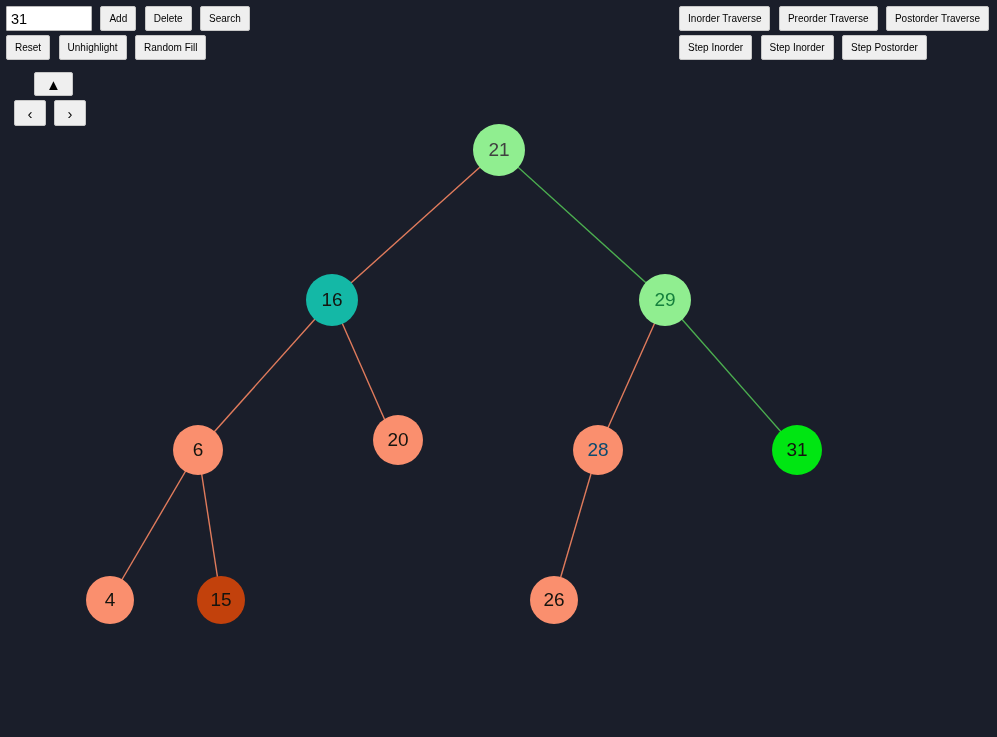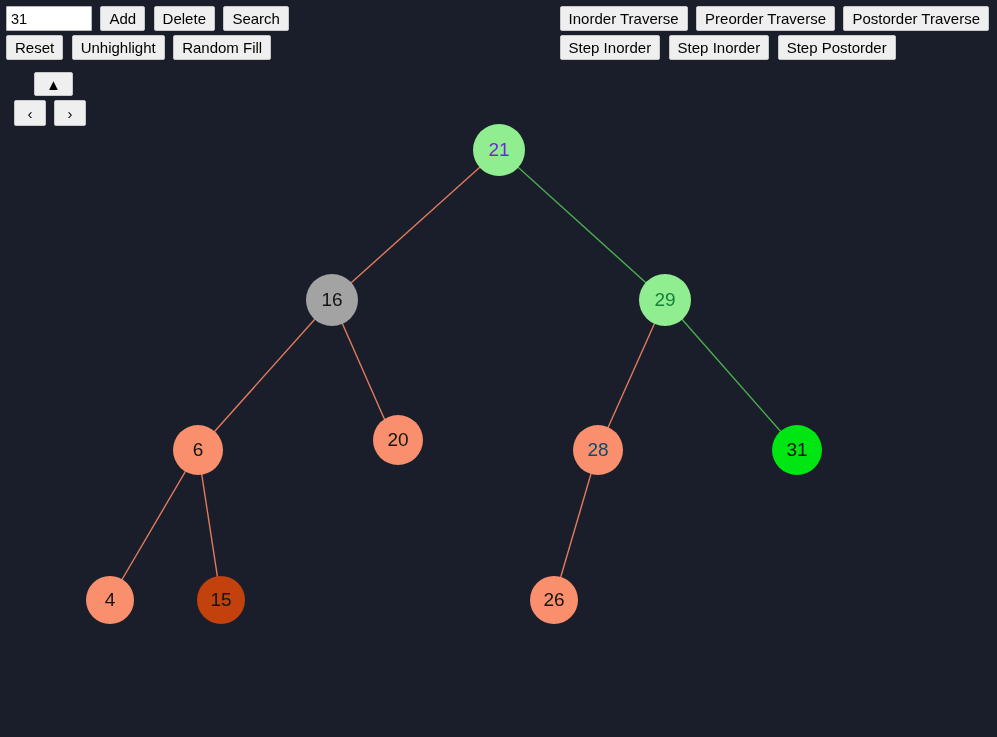--- a/index.html
+++ b/index.html
@@ -37,21 +37,21 @@
   }
   .btn-row {
     display: block;
     white-space: nowrap;
     margin-bottom: 4px;
     line-height: 0;
   }
 
   button.ui-btn {
     font-family: "Liberation Sans", sans-serif;
-    font-size: 15px;
+    font-size: 10px;
     line-height: normal;
     color: #000000;
     background: #efefef;
     border: 1px solid #c7c7c7;
     border-radius: 2px;
     padding: 2px 8px 3px 8px;
     margin: 0 4px 0 0;
     cursor: pointer;
     vertical-align: middle;
     box-sizing: border-box;
@@ -171,24 +171,24 @@
       <line x1="332" y1="300" x2="198" y2="450" stroke="#e07b5c" stroke-width="1.4"></line>
       <line x1="332" y1="300" x2="398" y2="450" stroke="#e07b5c" stroke-width="1.4"></line>
       <line x1="665" y1="300" x2="598" y2="450" stroke="#e07b5c" stroke-width="1.4"></line>
       <line x1="665" y1="300" x2="797" y2="450" stroke="#4caf50" stroke-width="1.4"></line>
       <line x1="198" y1="450" x2="110" y2="600" stroke="#e07b5c" stroke-width="1.4"></line>
       <line x1="198" y1="450" x2="221" y2="600" stroke="#e07b5c" stroke-width="1.4"></line>
       <line x1="598" y1="450" x2="554" y2="600" stroke="#e07b5c" stroke-width="1.4"></line>
     </svg>
 
   <div class="tree-nodes" id="tree-nodes">
-      <div class="tree-node" style="left: 473px; top: 124px; width: 52px; height: 52px; background: rgb(144, 238, 144); color: #6d28d9; justify-content: center;">
+      <div class="tree-node" style="left: 473px; top: 124px; width: 52px; height: 52px; background: rgb(144, 238, 144); color: #404040; justify-content: center;">
         <span>21</span>
       </div>
-      <div class="tree-node" style="left: 306px; top: 274px; width: 52px; height: 52px; background: #a3a3a3; color: rgb(20, 20, 15);">
+      <div class="tree-node" style="left: 306px; top: 274px; width: 52px; height: 52px; background: #14b8a6; color: rgb(20, 20, 15);">
         <span>16</span>
       </div>
       <div class="tree-node" style="left: 639px; top: 274px; width: 52px; height: 52px; background: rgb(144, 238, 144); color: #15803d;">
         <span>29</span>
       </div>
       <div class="tree-node" style="left: 173px; top: 425px; width: 50px; height: 50px; background: rgb(250, 143, 110); color: rgb(20, 20, 15);">
         <span>6</span>
       </div>
       <div class="tree-node" style="left: 373px; top: 415px; width: 50px; height: 50px; background: rgb(250, 143, 110); color: rgb(20, 20, 15);">
         <span>20</span>

